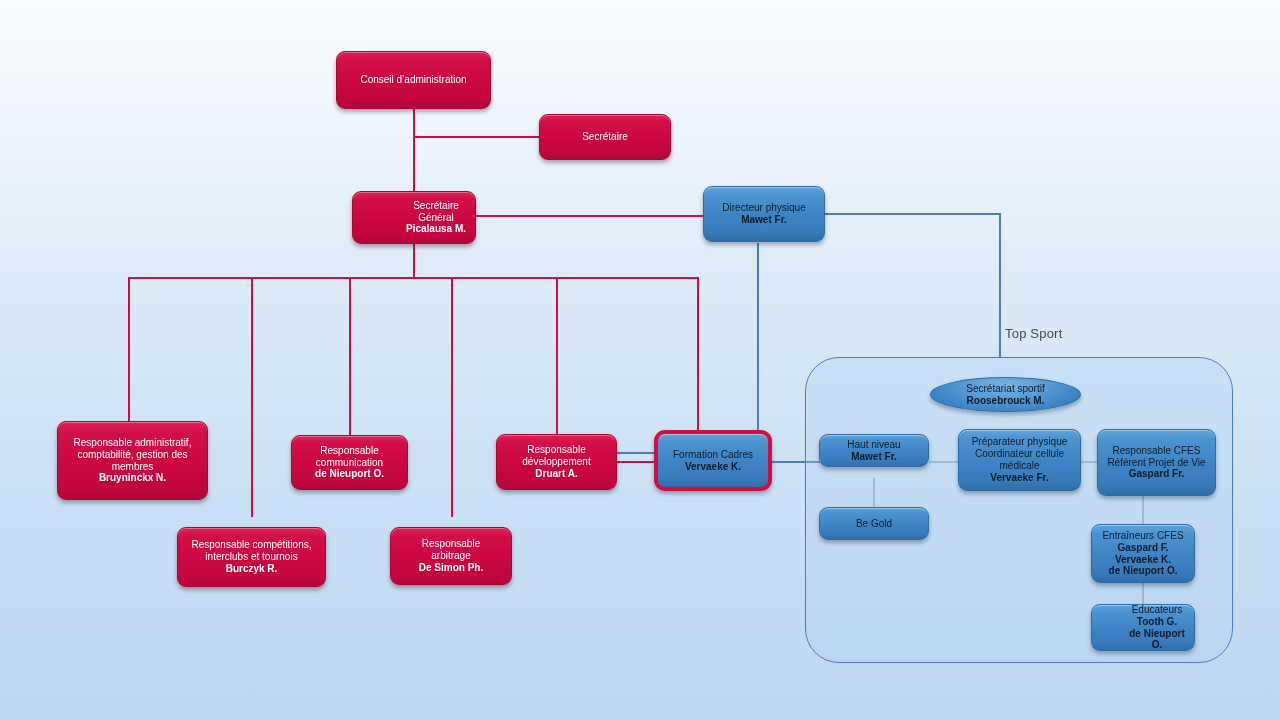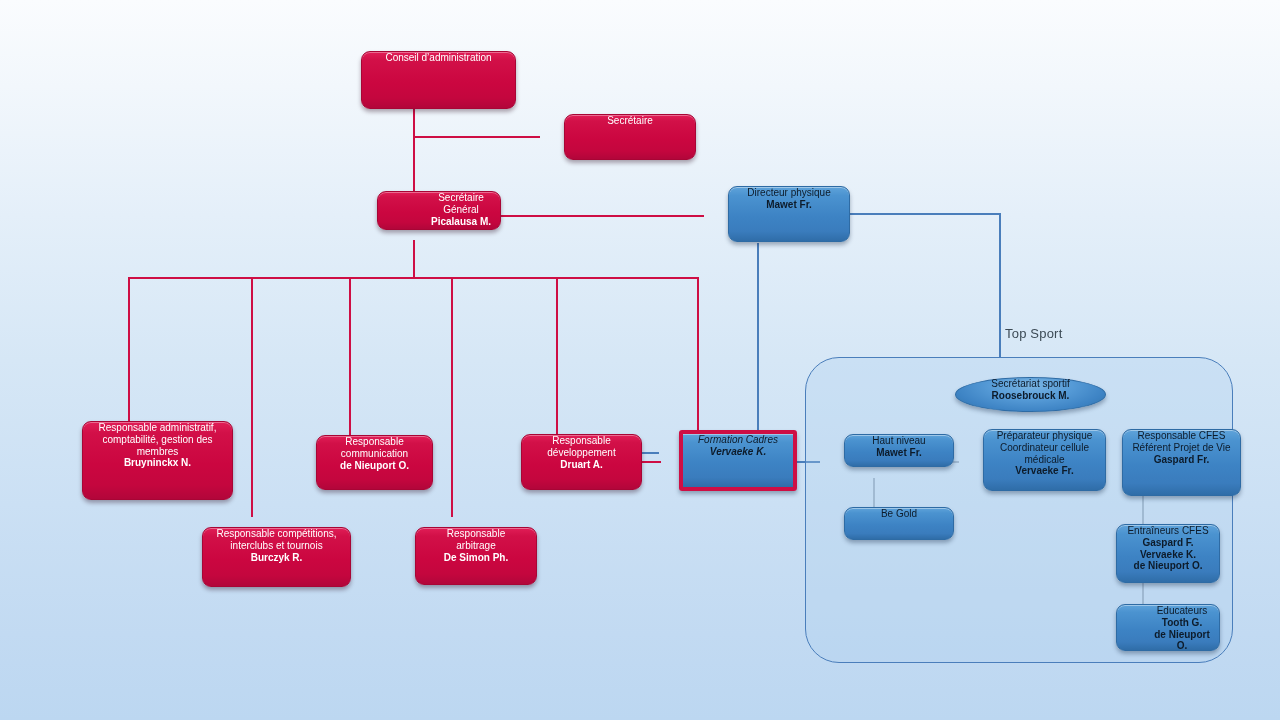--- a/index.html
+++ b/index.html
@@ -18,48 +18,46 @@
   .ln.blue{background:#4a7ebb;}
   .ln.h{height:2px;}
   .ln.v{width:2px;}
   .ln.blue.h{height:1.5px;}
   .ln.blue.v{width:1.5px;}
   .ln.grey{background:#7a8fa6;}
 
   
   .node{
     position:absolute;
-    display:flex;align-items:flex-start;justify-content:center;
+    display:flex;align-items:center;justify-content:center;
     text-align:center;
     border-radius:9px;
     box-sizing:border-box;
     line-height:1.18;
     z-index:5;
-    margin-left:25px;
   }
   .node .txt{display:block;width:100%;padding:0 4px;white-space:pre-line;}
 
   .red-node{
     background:linear-gradient(to bottom,#e11e57 0%,#d21048 14%,#cb0640 55%,#c4063e 82%,#b2063a 100%);
     color:#ffffff;
     border:1px solid #a80535;
     box-shadow:0 3px 4px rgba(40,10,30,.35), inset 0 1px 0 rgba(255,255,255,.35);
     font-size:10px;
   }
   .blue-node{
     background:linear-gradient(to bottom,#5fa3da 0%,#4b93d0 16%,#3d83c4 55%,#3a7cbd 82%,#2f6da8 100%);
     color:#0d1b2a;
     border:1px solid #2e6ba4;
     box-shadow:0 3px 4px rgba(20,40,70,.35), inset 0 1px 0 rgba(255,255,255,.40);
     font-size:10px;
   }
   .blue-node.redborder{
     border:4px solid #CE0E44;
-    border-radius:3px;
-    font-style:italic;
+    border-radius:11px;
   }
   .ellipse-node{
     border-radius:50%;
     background:radial-gradient(ellipse at 50% 22%,#79b4e3 0%,#559ad6 40%,#3d83c4 72%,#31709f 100%);
     color:#0d1b2a;
     border:1px solid #2e6ba4;
     box-shadow:0 3px 4px rgba(20,40,70,.35);
     font-size:10px;
   }
   .nm{font-weight:bold;display:block;}
@@ -131,21 +129,21 @@
   <div id="topsport-label" style="left:1005px;top:326px;">Top Sport</div>
 
   <div class="node red-node" style="left:336px;top:51px;width:155px;height:58px;">
     <span class="txt"><span>Conseil d’administration</span></span>
   </div>
 
   <div class="node red-node" style="left:539px;top:114px;width:132px;height:46px;">
     <span class="txt"><span>Secrétaire</span></span>
   </div>
 
-  <div class="node red-node" style="left:352px;top:191px;width:124px;height:39px;padding-left:44px;">
+  <div class="node red-node" style="left:352px;top:191px;width:124px;height:53px;padding-left:44px;">
     <span class="txt"><span>Secrétaire Général</span><span class="nm">Picalausa M.</span></span>
   </div>
 
   <div class="node blue-node" style="left:703px;top:186px;width:122px;height:56px;">
     <span class="txt"><span>Directeur physique</span><span class="nm">Mawet Fr.</span></span>
   </div>
 
   <div class="node red-node" style="left:57px;top:421px;width:151px;height:79px;">
     <span class="txt"><span>Responsable administratif,
 comptabilité, gestion des

